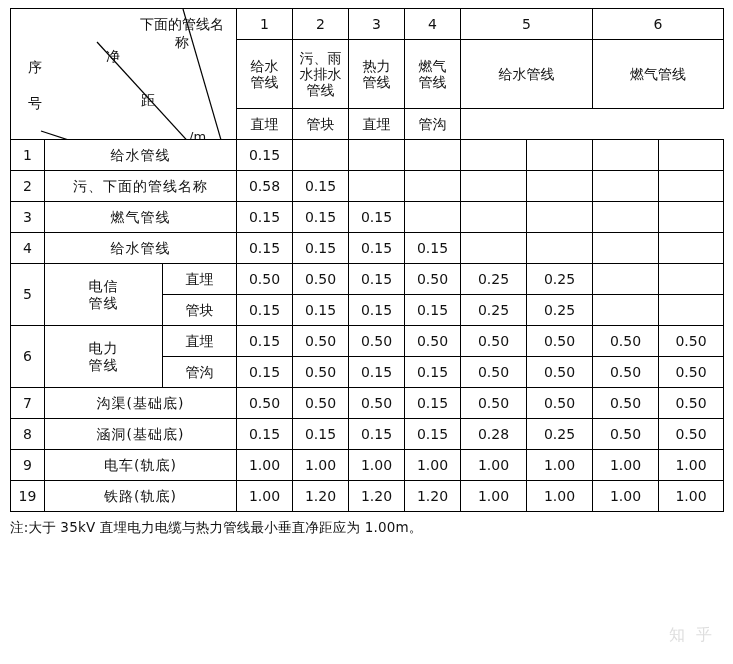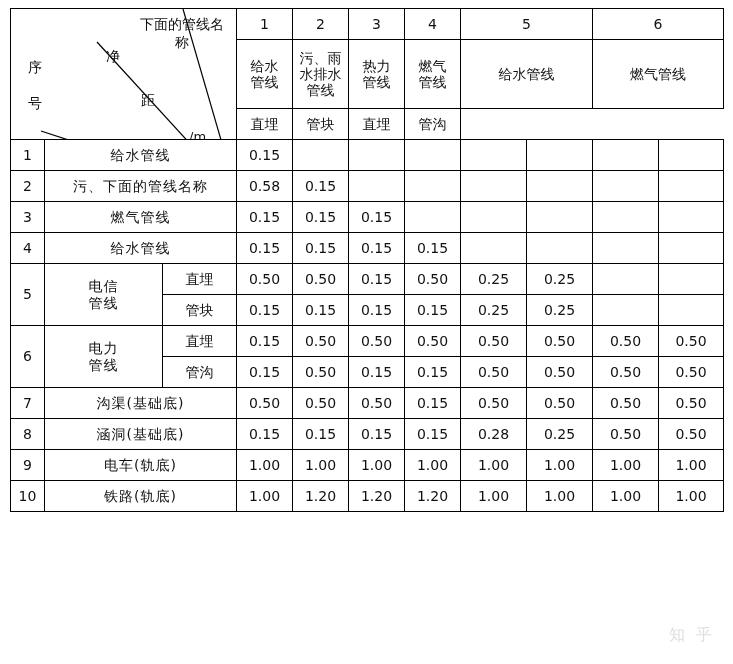--- a/index.html
+++ b/index.html
@@ -338,28 +338,29 @@
       <td class="num">1.00</td>
       <td class="num">1.00</td>
       <td class="num">1.00</td>
       <td class="num">1.00</td>
       <td class="num">1.00</td>
       <td class="num">1.00</td>
       <td class="num">1.00</td>
     </tr>
 
     <tr>
-      <td class="idx-cell">10</td>
+      <td class="idx-cell">19</td>
       <td class="name-cell" colspan="2">铁路(轨底)</td>
       <td class="num">1.00</td>
       <td class="num">1.20</td>
       <td class="num">1.20</td>
       <td class="num">1.20</td>
       <td class="num">1.00</td>
       <td class="num">1.00</td>
       <td class="num">1.00</td>
       <td class="num">1.00</td>
     </tr>
   </tbody>
     </table>
 
+  <div class="note">注:大于 35kV 直埋电力电缆与热力管线最小垂直净距应为 1.00m。</div>
   <div class="watermark">知 乎</div>
 </div>
 
 </body></html>

